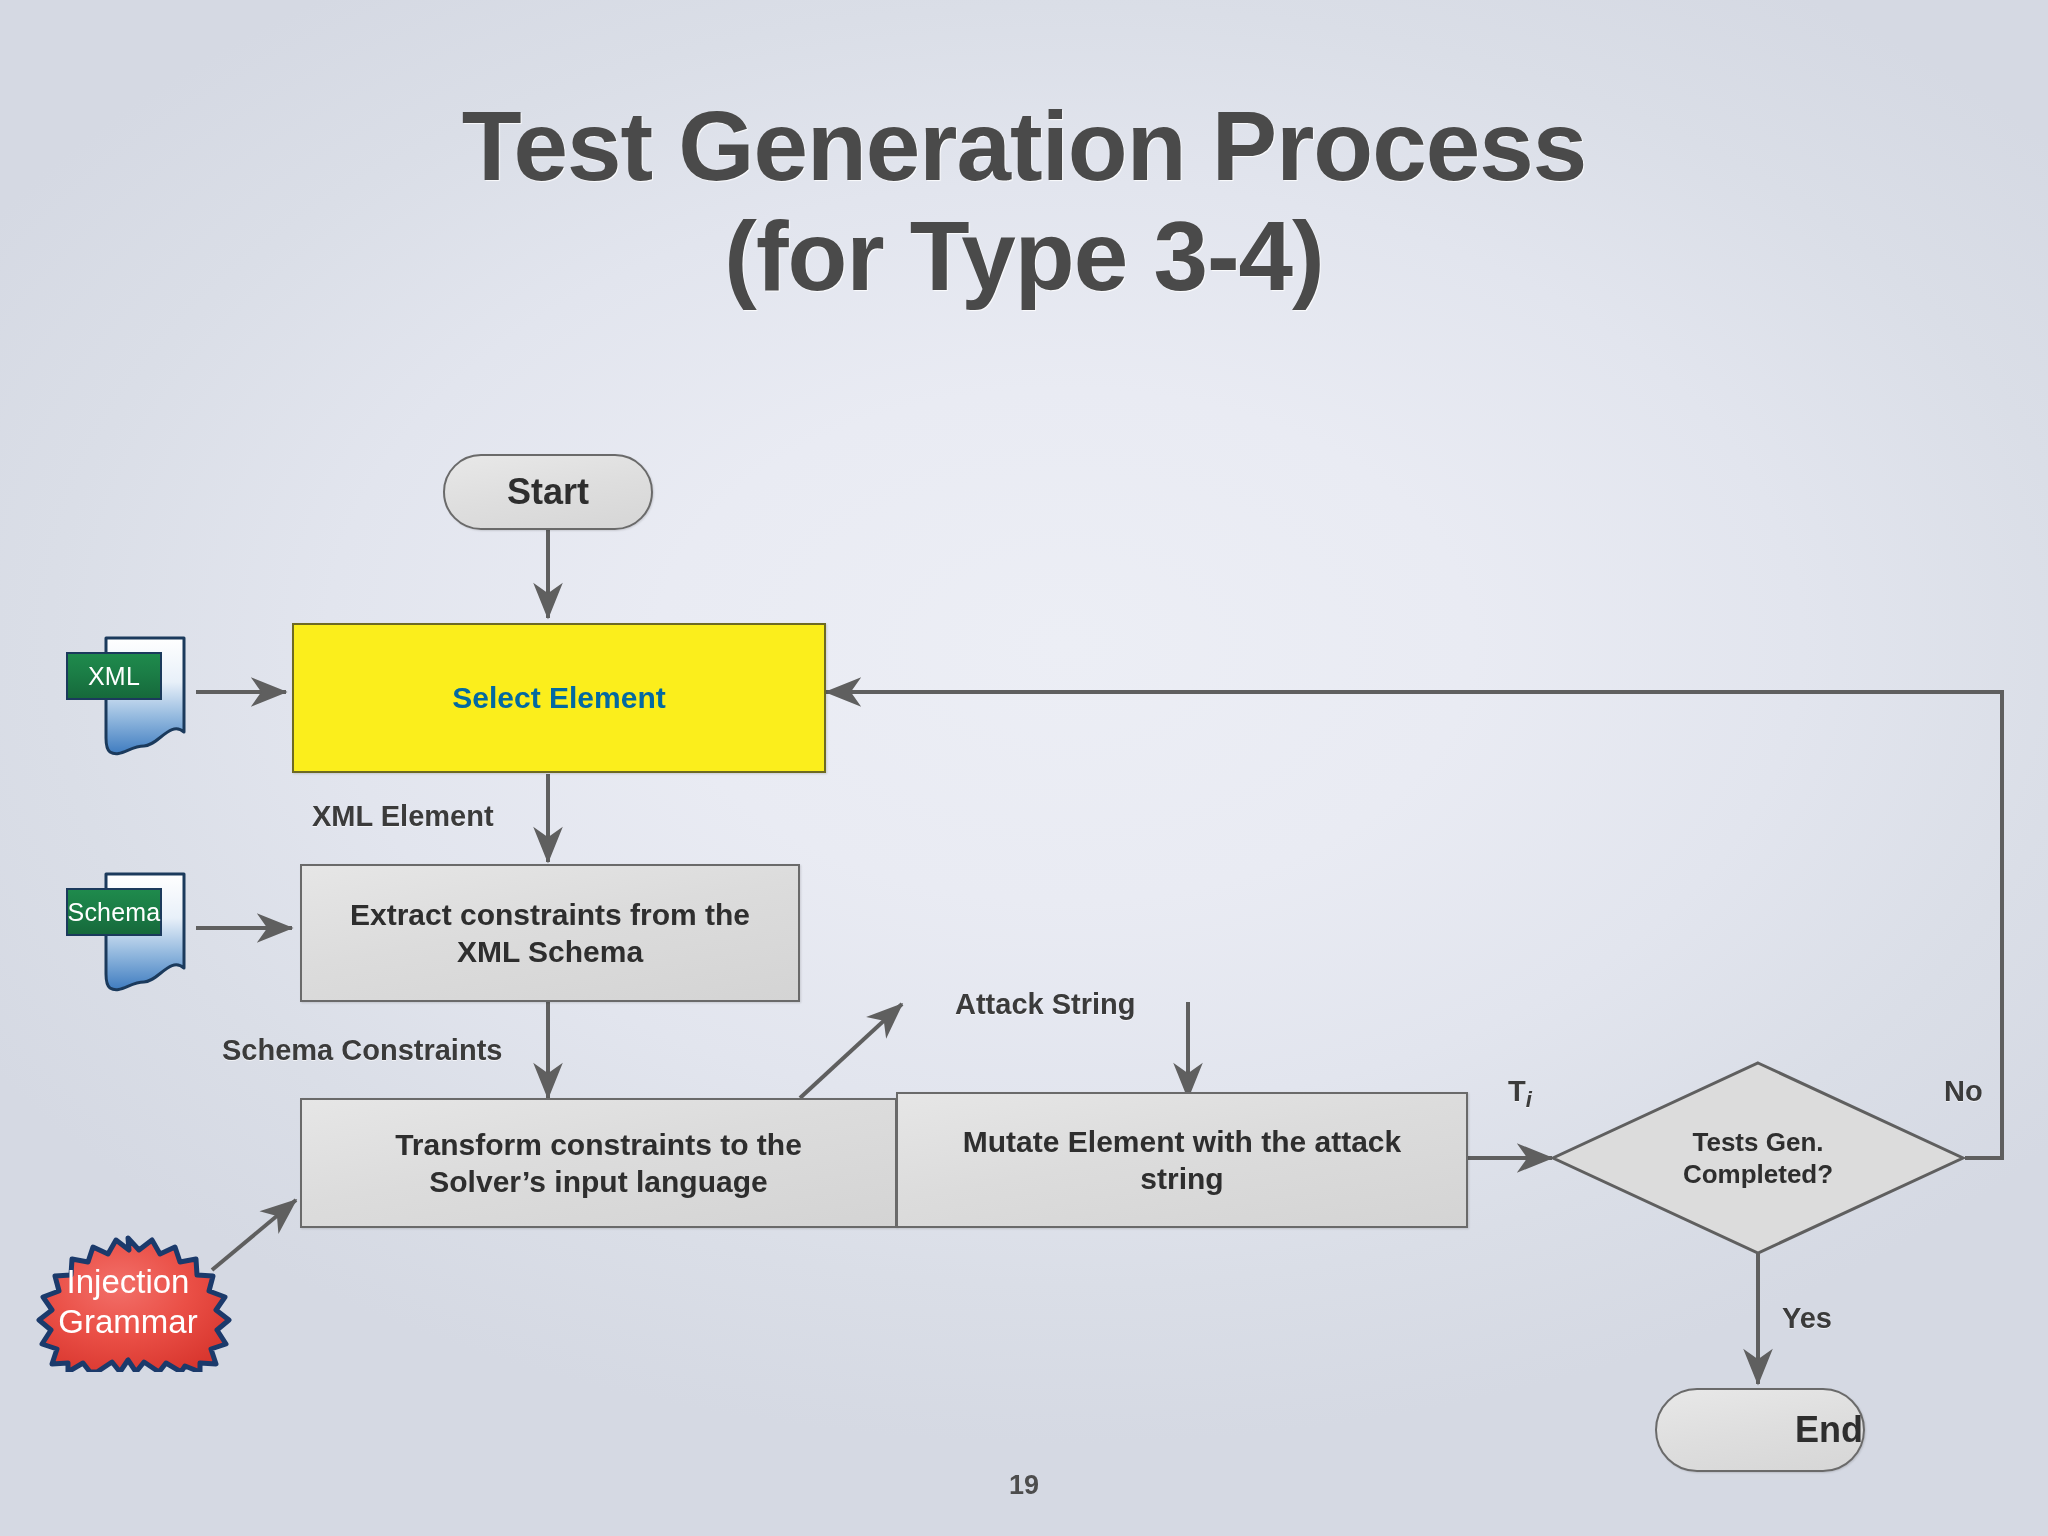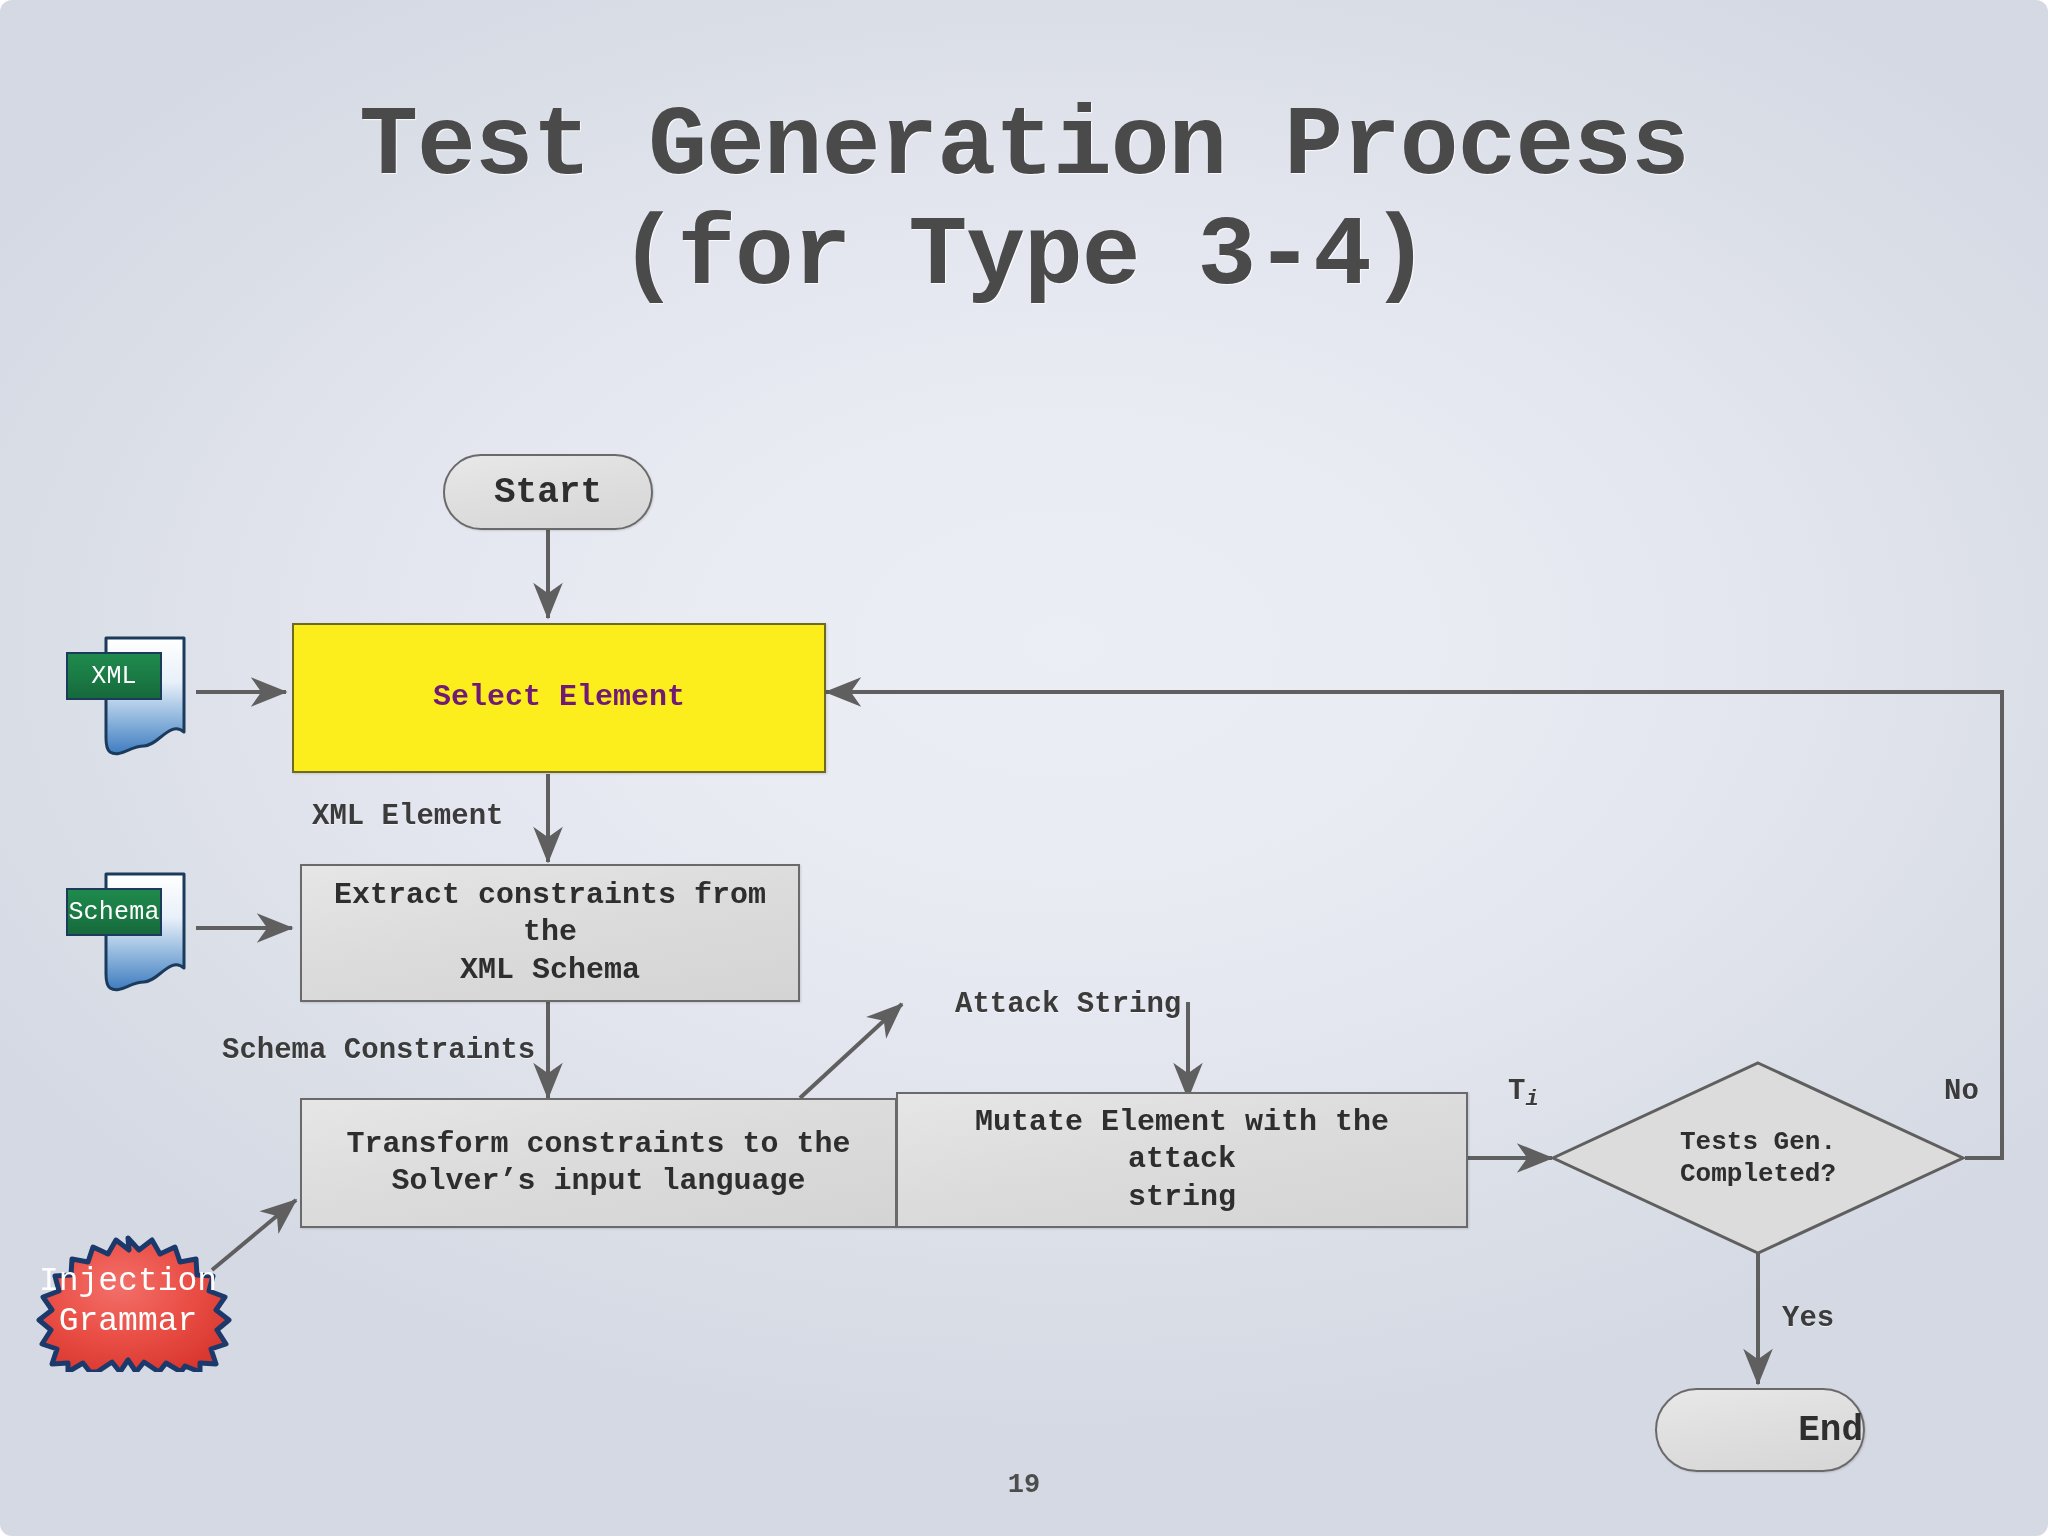--- a/index.html
+++ b/index.html
@@ -5,29 +5,28 @@
   html, body {
     margin: 0;
     padding: 0;
     background: #ffffff;
   }
   #slide {
     position: relative;
     width: 2048px;
     height: 1536px;
     overflow: hidden;
-    font-family: Liberation Mono, monospace;
+    font-family: Liberation Sans, sans-serif;
     background:
       radial-gradient(ellipse 62% 52% at 52% 42%,
         #eceef5 0%,
         #e9ebf3 32%,
         #e2e5ee 58%,
         #dadee7 80%,
         #d5d9e3 100%);
-    border-radius: 12px;
   }
 
   
   #title {
     position: absolute;
     left: 0;
     top: 92px;
     width: 2048px;
     text-align: center;
     color: #4a4a4a;
@@ -60,21 +59,21 @@
     justify-content: center;
     text-align: center;
     color: #2e2e2e;
     font-weight: bold;
     font-size: 30px;
     line-height: 1.25;
     padding: 0 14px;
     box-sizing: border-box;
     white-space: pre-line;
   }
-  .proc.highlight .txt { color: #701a75; }
+  .proc.highlight .txt { color: #0369a1; }
 
   
   .term {
     position: absolute;
     border: 2px solid #6a6a6a;
     background: linear-gradient(170deg, #e8e8e8 0%, #dedede 50%, #d6d6d6 100%);
     border-radius: 999px;
     box-shadow: 1px 1px 2px rgba(0,0,0,0.13);
     box-sizing: border-box;
     display: flex;

